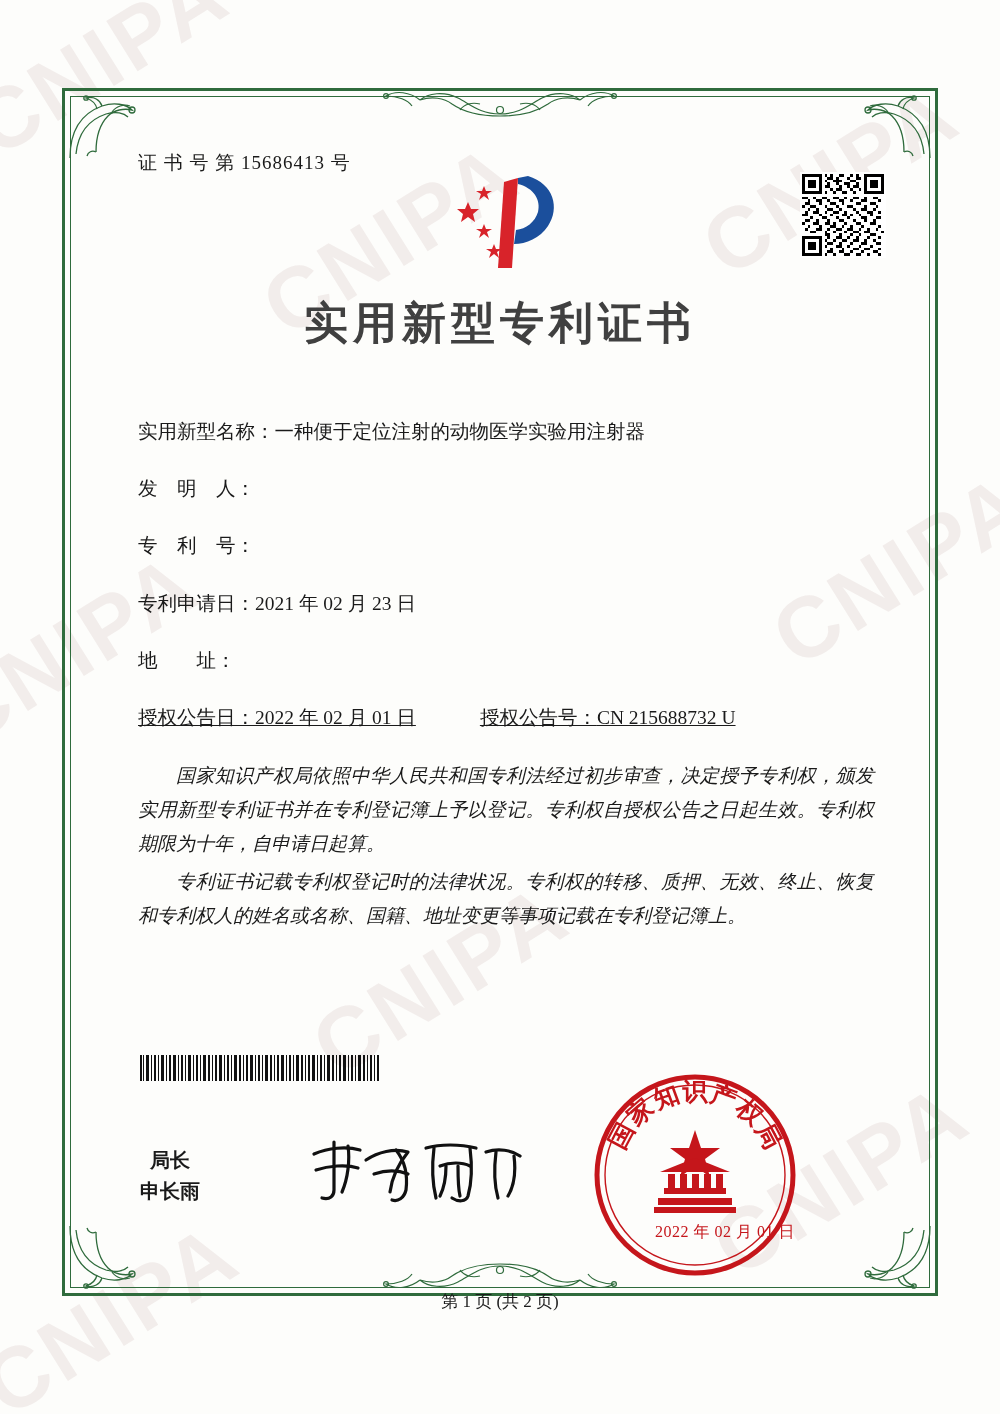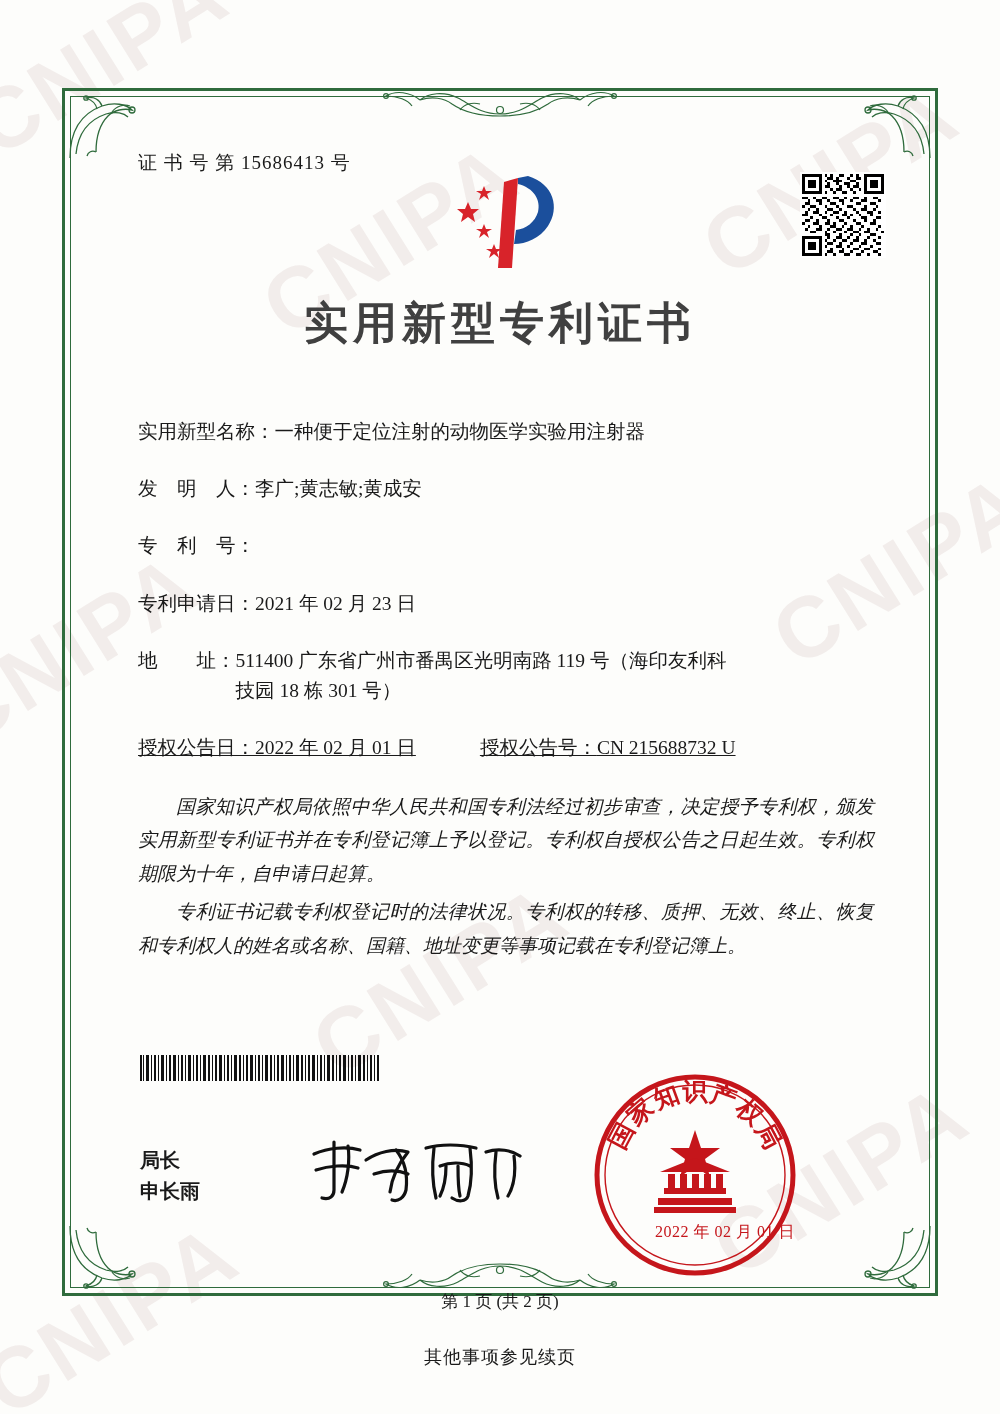--- a/index.html
+++ b/index.html
@@ -172,20 +172,21 @@
   }
   #barcode svg { display: block; width: 100%; height: 100%; }
 
   
   #director-block {
     position: absolute;
     left: 140px; top: 1145px;
     font-size: 20px;
     line-height: 1.55;
     font-weight: 600;
+    text-align: center;
   }
   #signature {
     position: absolute;
     left: 300px; top: 1130px;
     width: 230px; height: 80px;
     color: #111;
   }
   #signature svg { width: 100%; height: 100%; display: block; }
 
   
@@ -517,39 +518,34 @@
 
     <div class="fields">
 
       <div class="field-row">
         <span class="field-label">实用新型名称：</span>
         <span class="field-value">一种便于定位注射的动物医学实验用注射器</span>
       </div>
 
       <div class="field-row">
         <span class="field-label">发    明    人：</span>
-        <span class="field-value">李广;黄志敏;黄成安</span>
       </div>
 
       <div class="field-row">
         <span class="field-label">专    利    号：</span>
       </div>
 
       <div class="field-row">
         <span class="field-label">专利申请日：</span>
         <span class="field-value">2021 年 02 月 23 日</span>
       </div>
 
 
       <div class="field-row">
         <span class="field-label">地        址：</span>
-        <span class="field-value">
-          <span>511400 广东省广州市番禺区光明南路 119 号（海印友利科</span>
-          <span class="line2">技园 18 栋 301 号）</span>
-        </span>
       </div>
 
       <div class="row-inline">
         <span class="field-label">授权公告日：</span>
         <span>2022 年 02 月 01 日</span>
         <span class="grp2 field-label">授权公告号：</span>
         <span>CN 215688732 U</span>
       </div>
 
     </div>
@@ -680,15 +676,14 @@
         <text transform="rotate(0 105 105)" x="105" y="30" text-anchor="middle">识</text>
         <text transform="rotate(20 105 105)" x="105" y="30" text-anchor="middle">产</text>
         <text transform="rotate(41 105 105)" x="105" y="30" text-anchor="middle">权</text>
         <text transform="rotate(62 105 105)" x="105" y="30" text-anchor="middle">局</text>
       </g>
     </svg>
   </div>
   <div id="seal-date">2022 年 02 月 01 日</div>
 
   <div id="page-number">第 1 页 (共 2 页)</div>
-  <div id="footer-note">其他事项参见续页</div>
 
 </div>
 
 </body></html>

